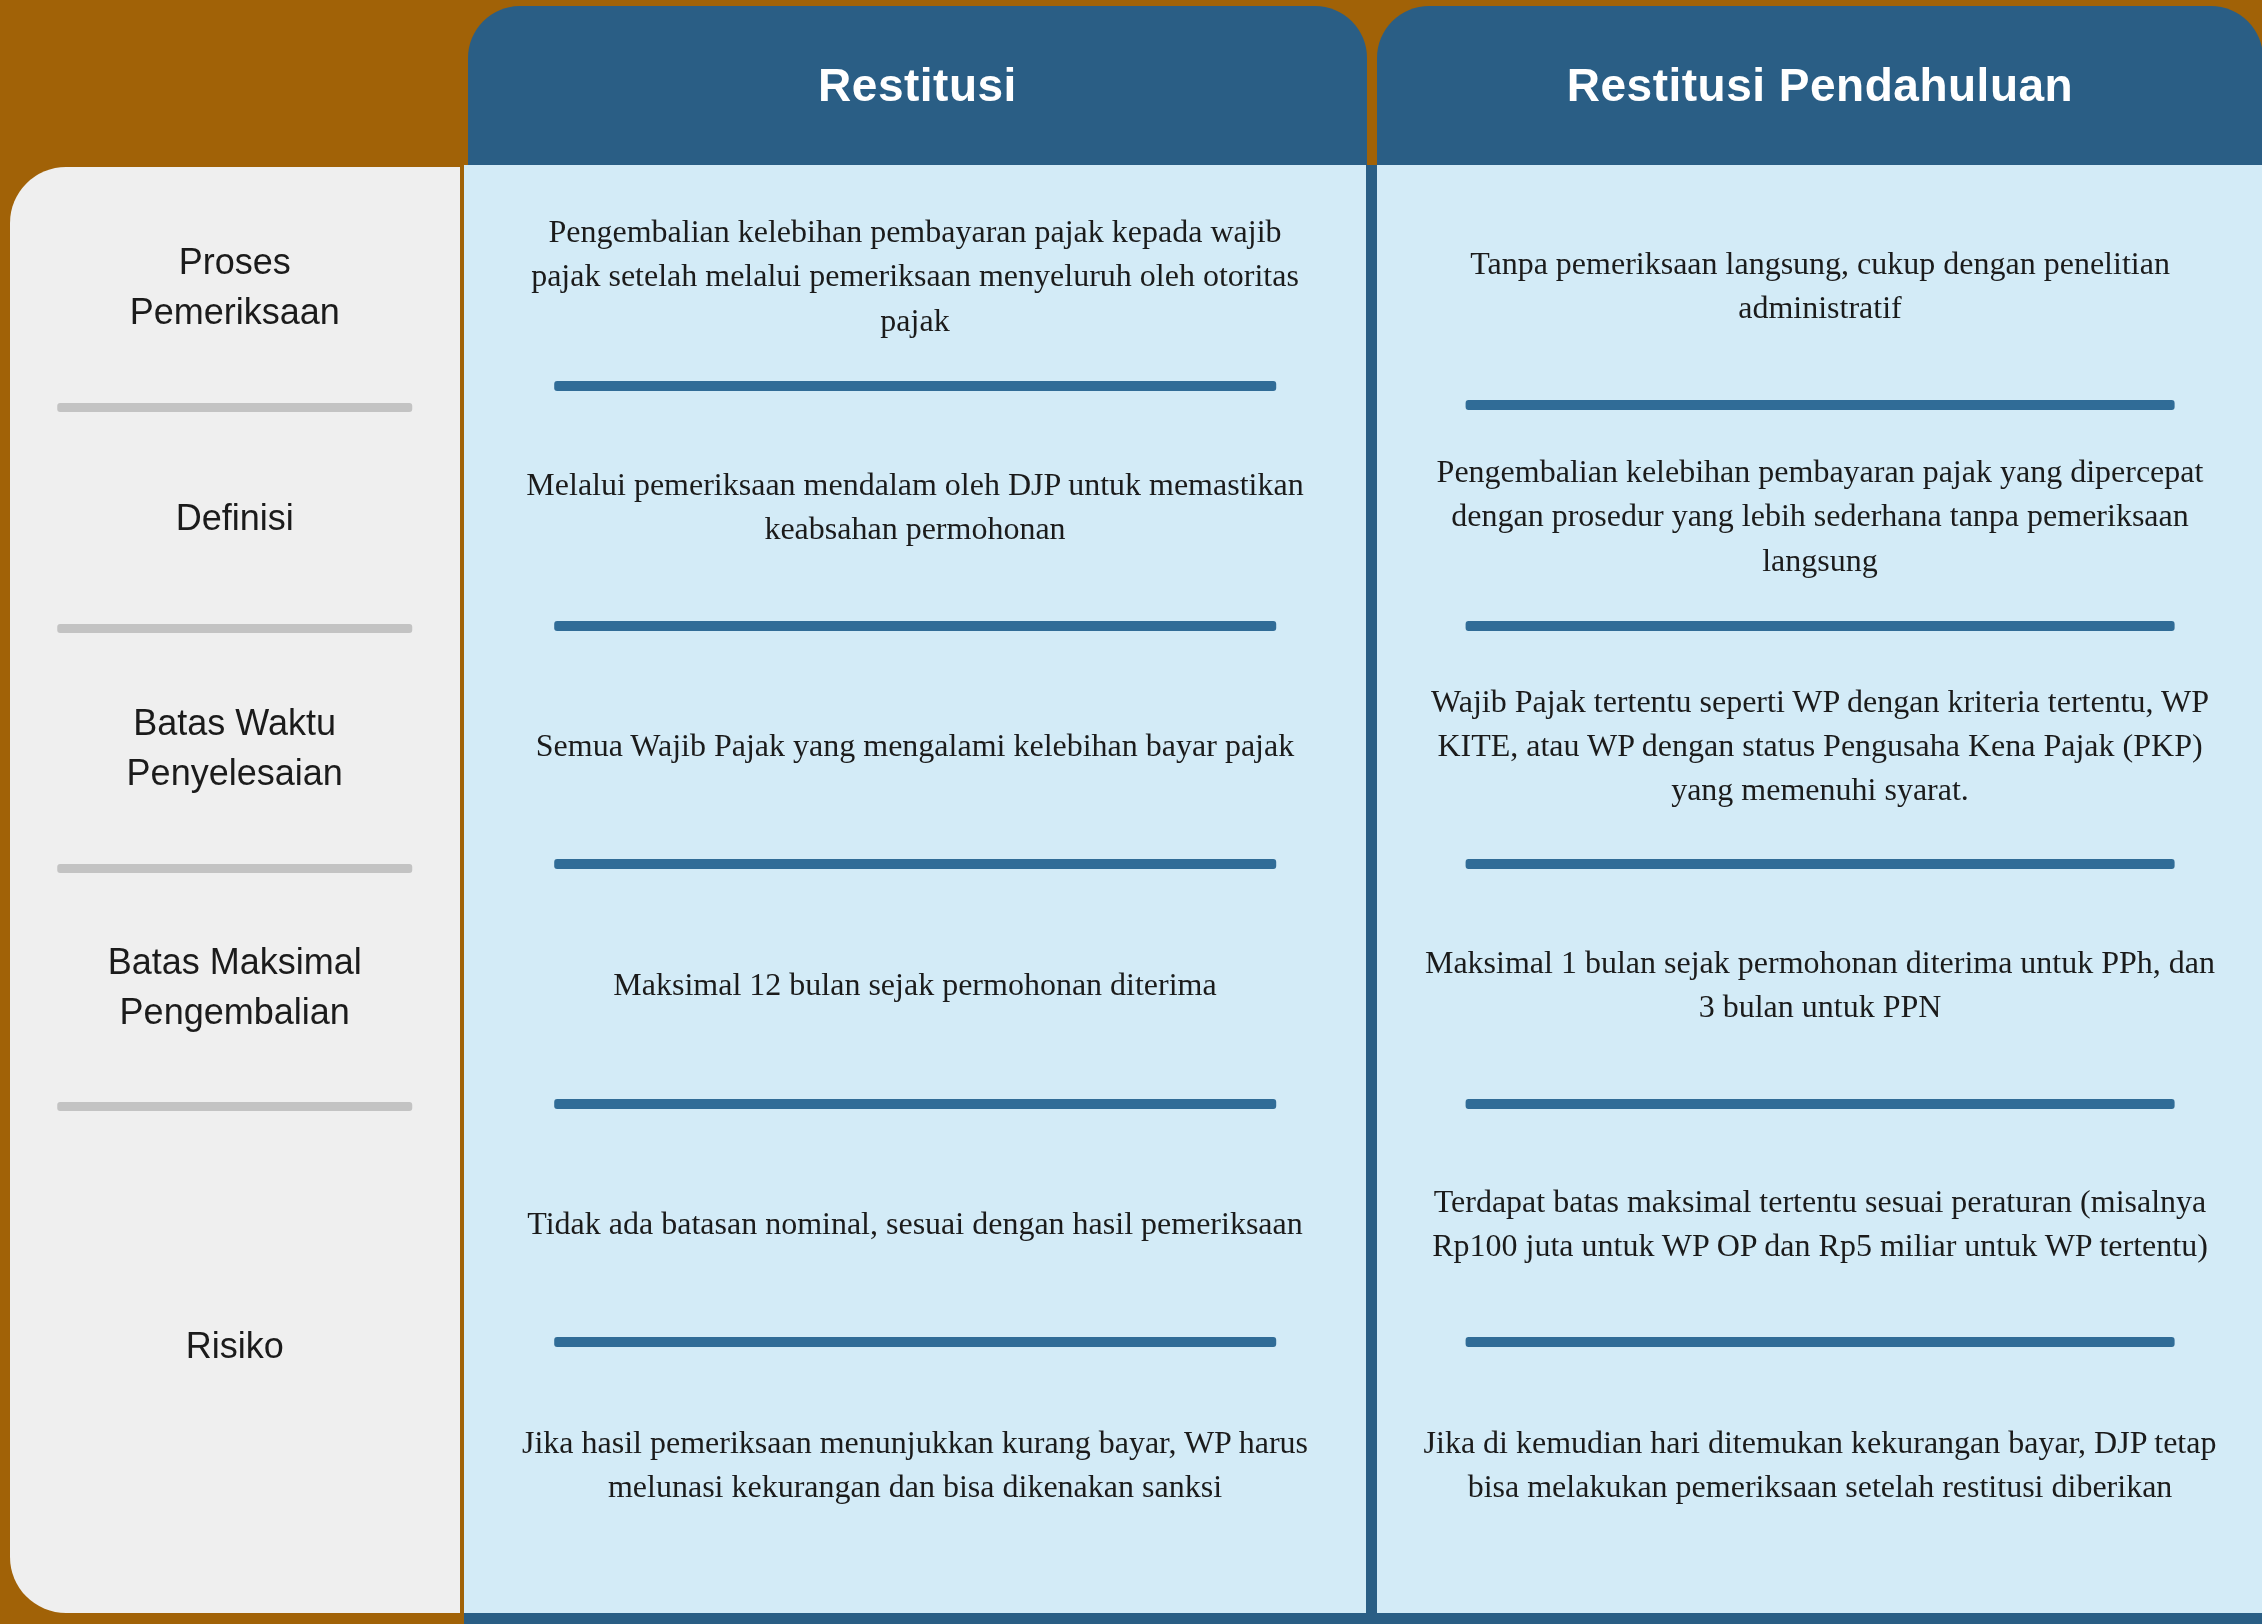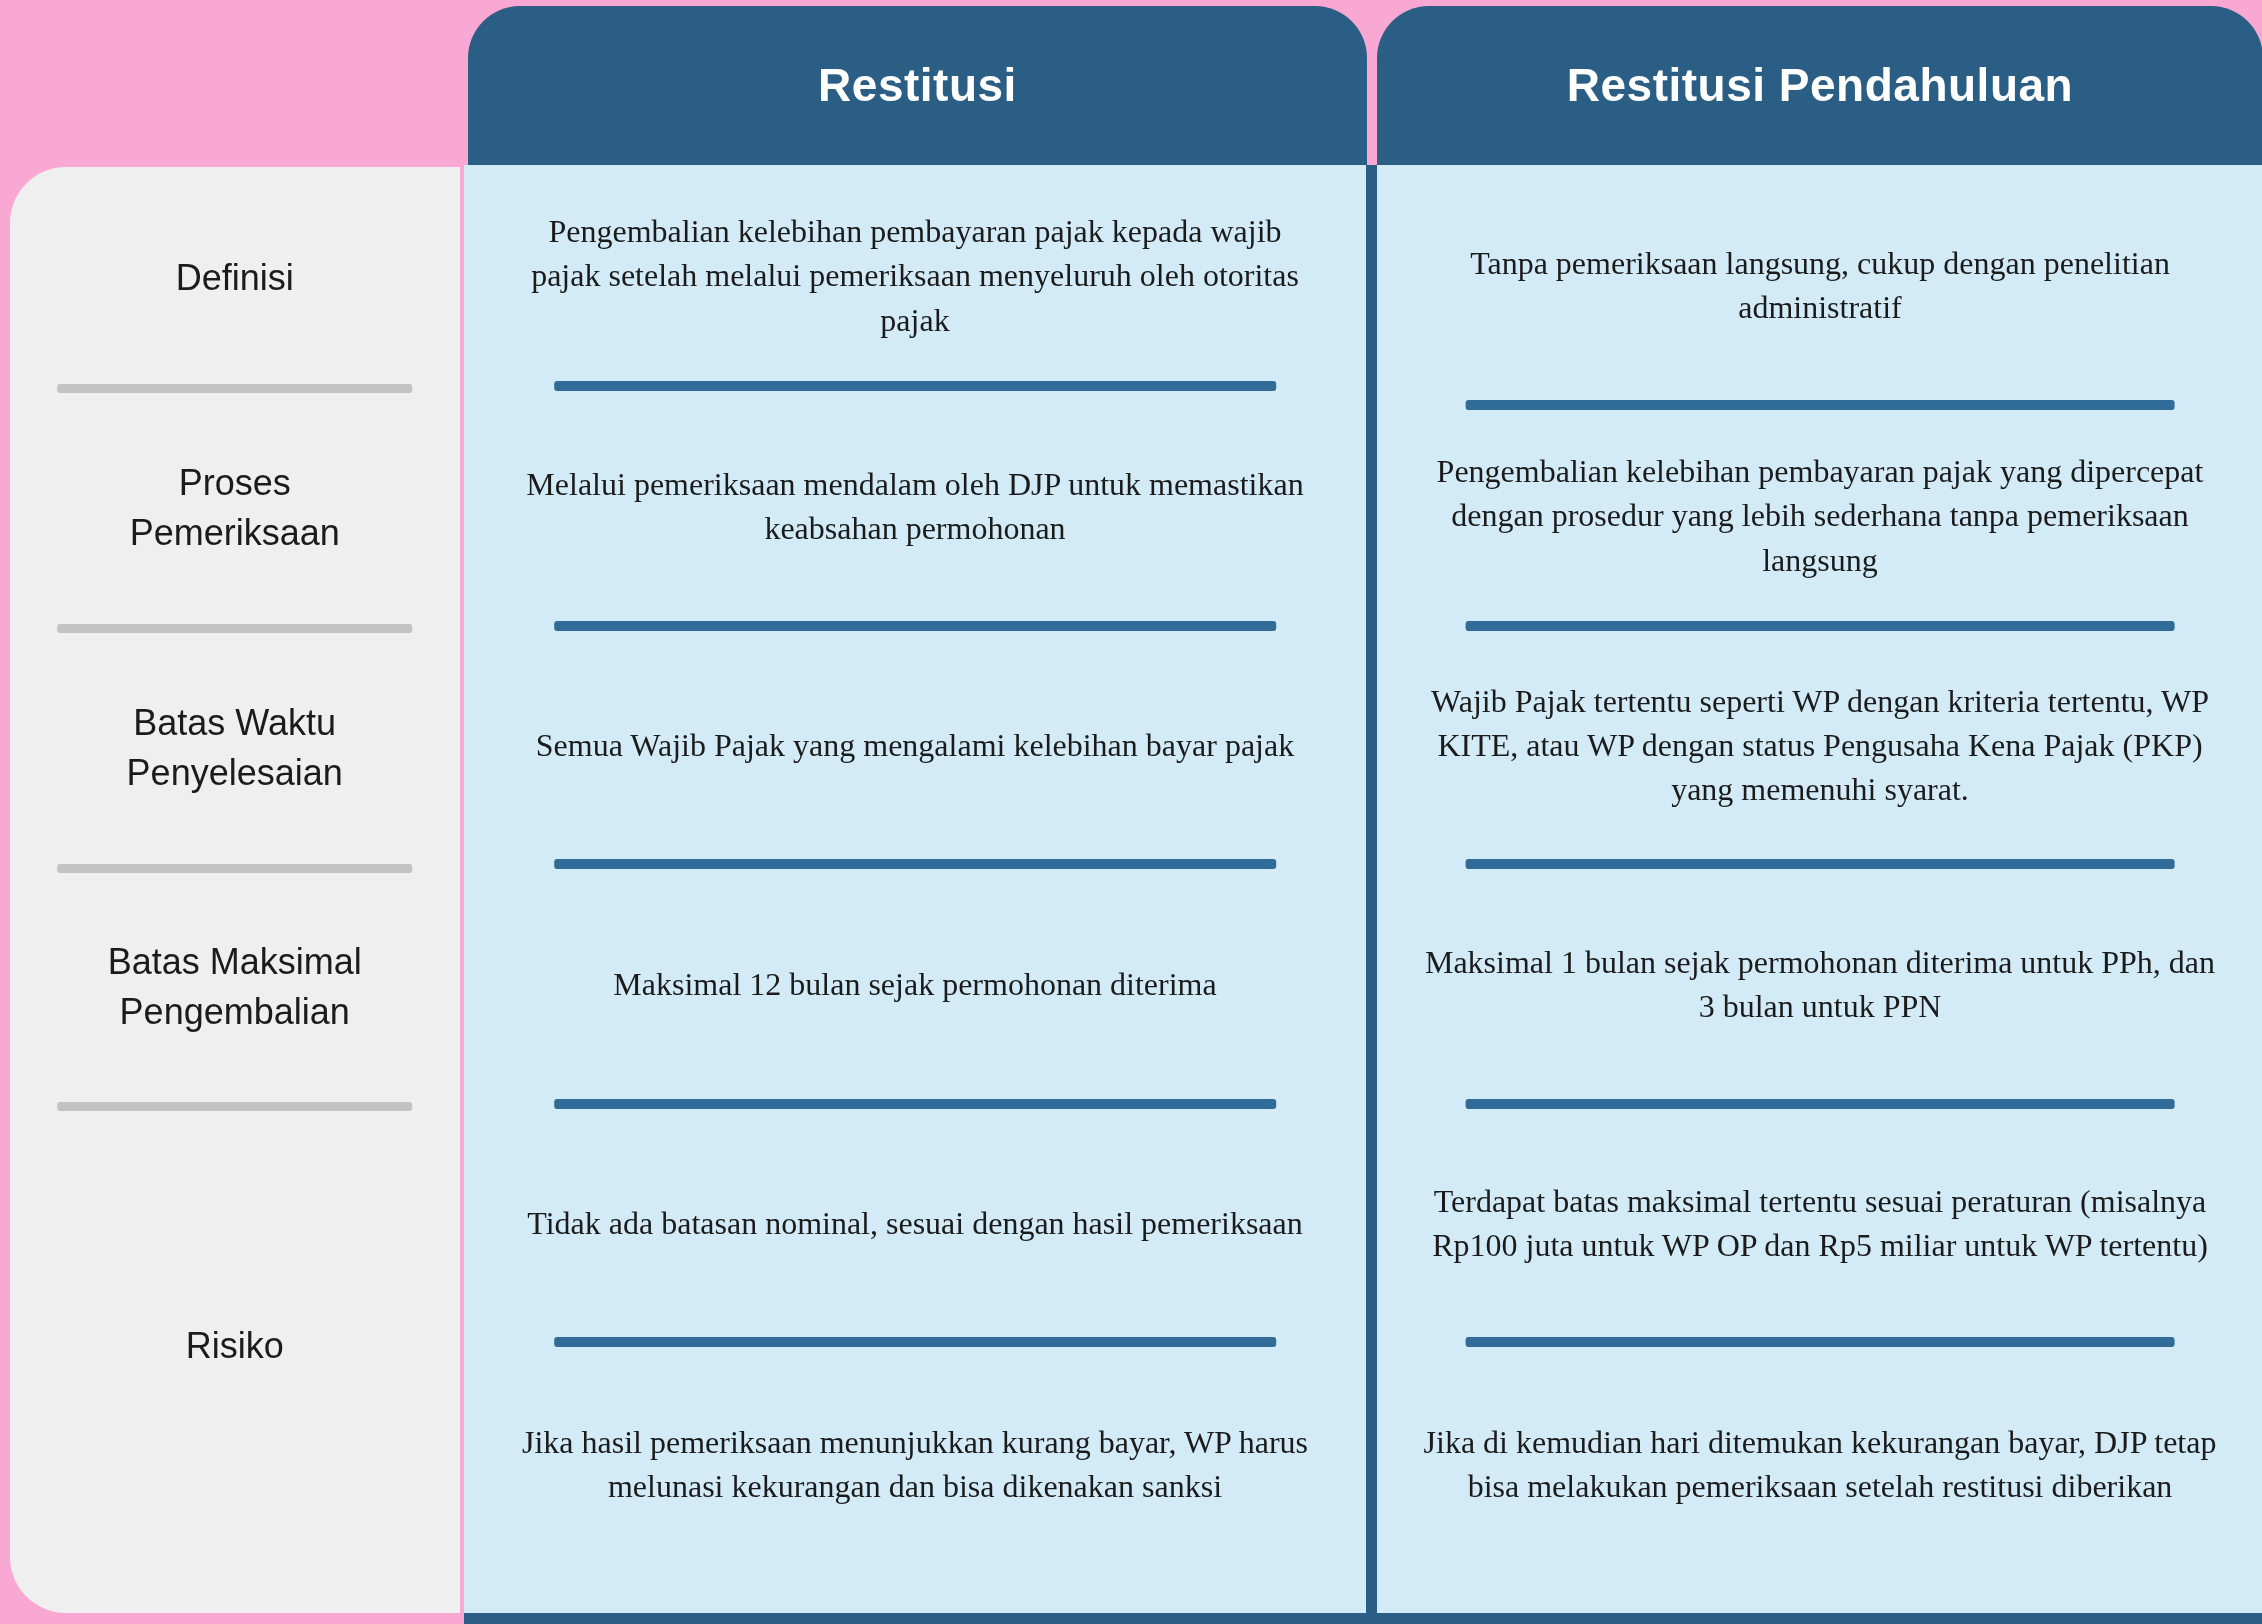--- a/index.html
+++ b/index.html
@@ -7,21 +7,21 @@
     --cell-blue:#D3EBF7;
     --divider-blue:#306C97;
     --label-bg:#EFEFEF;
     --label-divider:#C3C3C3;
     --text:#1B1B1B;
   }
   html,body{margin:0;padding:0;background:#ffffff;}
   .canvas{
     position:relative;
     width:2263px;height:1624px;
-    background:#f9a8d4;
+    background:#a16207;
     font-family:"Liberation Sans", sans-serif;
     color:var(--text);
     overflow:hidden;
   }
   
   .tab{
     position:absolute;top:5.8px;height:159px;
     background:var(--header-blue);
     border-radius:52px 52px 0 0;
     display:flex;align-items:center;justify-content:center;
@@ -87,27 +87,27 @@
 <div class="canvas">
 
   <div class="tab tab1">
     <div class="tab-title">Restitusi</div>
   </div>
   <div class="tab tab2">
     <div class="tab-title">Restitusi Pendahuluan</div>
   </div>
 
   <div class="labels">
-    <div class="row r1">
-      <div class="label-text">Definisi</div>
-      <div class="divider gray"></div>
-    </div>
     <div class="row r2">
       <div class="label-text">Proses
 Pemeriksaan</div>
+      <div class="divider gray"></div>
+    </div>
+    <div class="row r1">
+      <div class="label-text">Definisi</div>
       <div class="divider gray"></div>
     </div>
     <div class="row r4">
       <div class="label-text">Batas Waktu
 Penyelesaian</div>
       <div class="divider gray"></div>
     </div>
     <div class="row r5">
       <div class="label-text">Batas Maksimal
 Pengembalian</div>

